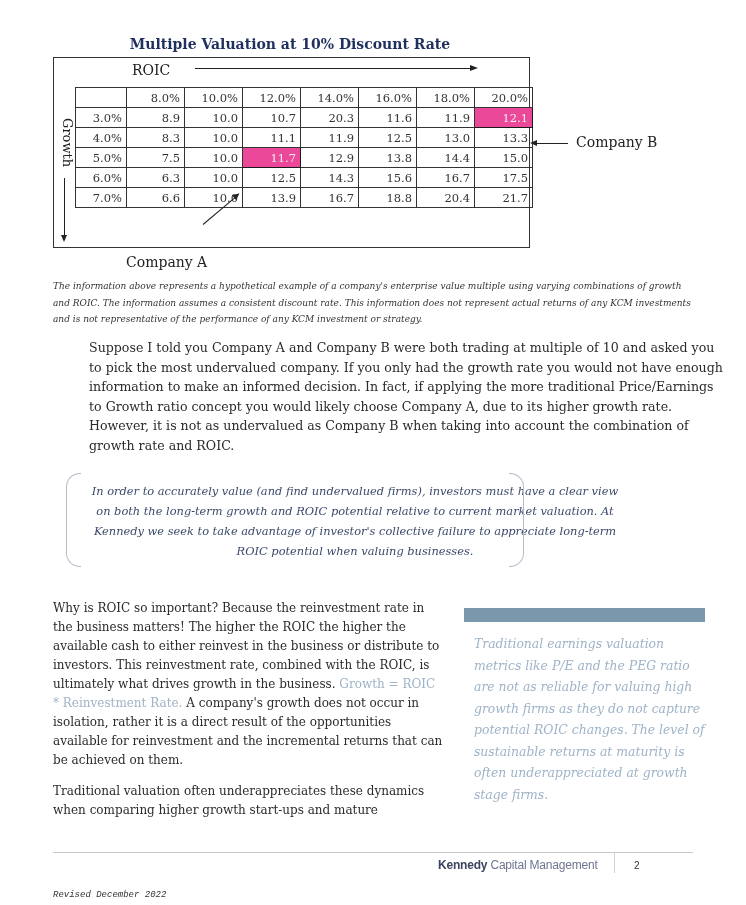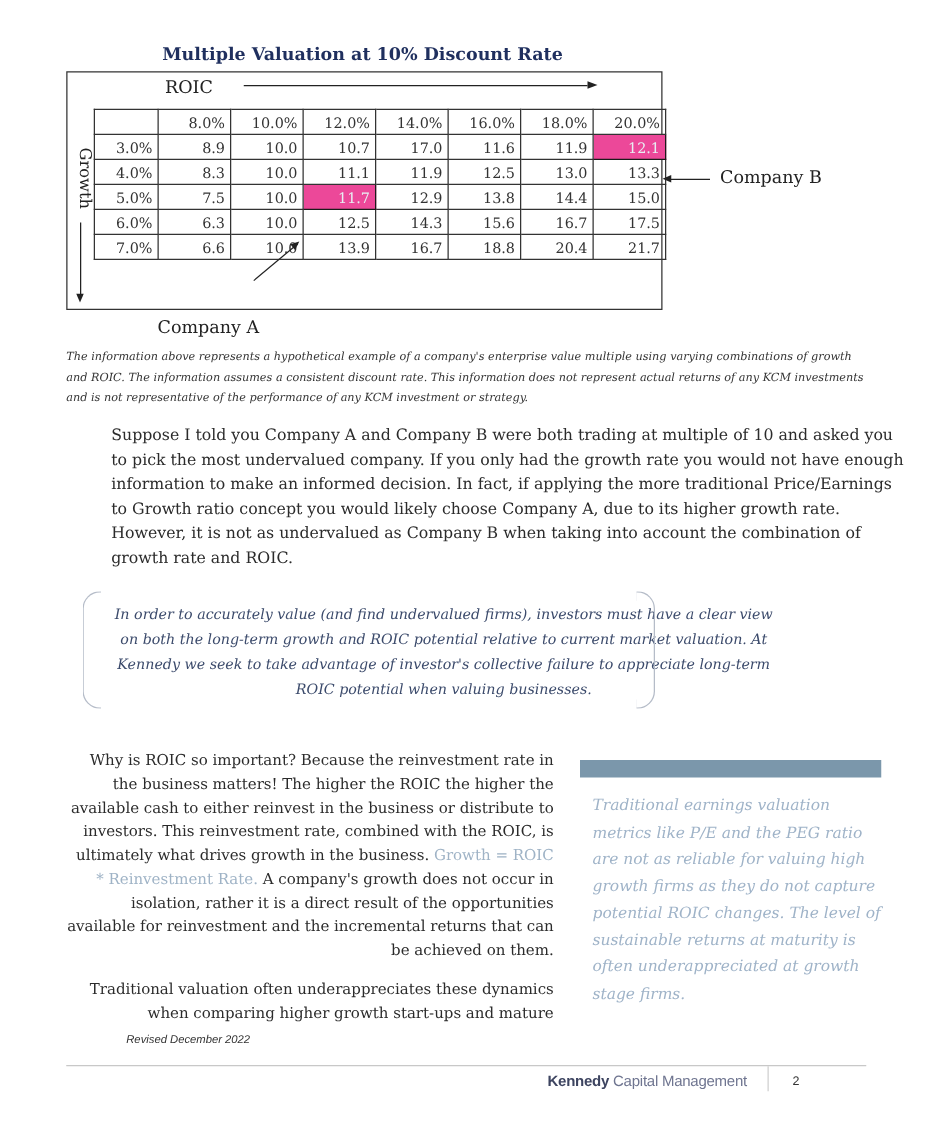--- a/index.html
+++ b/index.html
@@ -34,34 +34,34 @@
     .disclaimer { position: absolute; left: 53px; top: 278px; width: 640px; font-family: "DejaVu Serif", serif; font-style: italic; font-size: 9px; line-height: 16.5px; color: #333; }
 
     .para { position: absolute; left: 53px; width: 640px; font-family: "DejaVu Serif", serif; font-size: 12.6px; line-height: 19.5px; color: #2b2b2b; }
     .para1 { top: 338px; margin-left: 36px; }
 
     .quote-box { position: absolute; left: 66px; top: 473px; width: 458px; height: 92px; }
     .bracket-left { position: absolute; left: 0; top: 0; width: 14px; height: 92px; border: 1.5px solid #b5bcc8; border-right: none; border-radius: 14px 0 0 14px; }
     .bracket-right { position: absolute; right: 0; top: 0; width: 14px; height: 92px; border: 1.5px solid #b5bcc8; border-left: none; border-radius: 0 14px 14px 0; }
     .quote-text { position: absolute; left: 20px; top: 8px; width: 538px; text-align: center; font-family: "DejaVu Serif", serif; font-style: italic; font-size: 11.4px; line-height: 20px; color: #3b4a6b; }
 
-    .col-left { position: absolute; left: 53px; top: 599px; width: 390px; font-family: "DejaVu Serif", serif; font-size: 12px; line-height: 19px; color: #2b2b2b; text-align: right; }
+    .col-left { position: absolute; left: 53px; top: 599px; width: 390px; font-family: "DejaVu Serif", serif; font-size: 12px; line-height: 19px; color: #2b2b2b; }
     .col-left p { margin: 0 0 12px 0; }
     .formula { color: #9fb3c6; }
 
     .sidebar-bar { position: absolute; left: 464px; top: 608px; width: 241px; height: 14px; background: #7b97ab; }
     .sidebar-text { position: absolute; left: 474px; top: 633px; width: 232px; font-family: "DejaVu Serif", serif; font-style: italic; font-size: 12.4px; line-height: 21.5px; color: #9fb3c8; }
 
     .footer-rule { position: absolute; left: 53px; top: 852px; width: 640px; height: 1px; background: #c8c8c8; }
     .footer-logo { position: absolute; left: 438px; top: 858px; font-family: "Liberation Sans", sans-serif; font-size: 12px; color: #4a5068; letter-spacing: -0.2px; }
     .footer-logo .bold { font-weight: bold; color: #3d4460; }
     .footer-logo .light { color: #6f7590; }
     .footer-divider { position: absolute; left: 614px; top: 853px; width: 1px; height: 20px; background: #d0d0d0; }
     .page-number { position: absolute; left: 634px; top: 860px; font-family: "Liberation Sans", sans-serif; font-size: 10px; color: #333; }
-    .revised { position: absolute; left: 53px; top: 826px; font-family: Liberation Sans, sans-serif; font-style: italic; font-size: 9px; color: #333; margin-left: 48px; }
+    .revised { position: absolute; left: 53px; top: 890px; font-family: Liberation Mono, monospace; font-style: italic; font-size: 9px; color: #333; }
   </style>
 </head>
 <body>
 
 <div class="chart-title">Multiple Valuation at 10% Discount Rate</div>
 
 <div class="table-frame"></div>
 <div class="roic-label">ROIC</div>
 <div class="roic-arrow"></div>
 
@@ -78,21 +78,21 @@
     <td class="cell">14.0%</td>
     <td class="cell">16.0%</td>
     <td class="cell">18.0%</td>
     <td class="cell">20.0%</td>
   </tr>
   <tr>
     <td class="rowhead">3.0%</td>
     <td class="cell">8.9</td>
     <td class="cell">10.0</td>
     <td class="cell">10.7</td>
-    <td class="cell">17.0</td>
+    <td class="cell">20.3</td>
     <td class="cell">11.6</td>
     <td class="cell">11.9</td>
     <td class="cell highlight">12.1</td>
   </tr>
   <tr>
     <td class="rowhead">4.0%</td>
     <td class="cell">8.3</td>
     <td class="cell">10.0</td>
     <td class="cell">11.1</td>
     <td class="cell">11.9</td>

